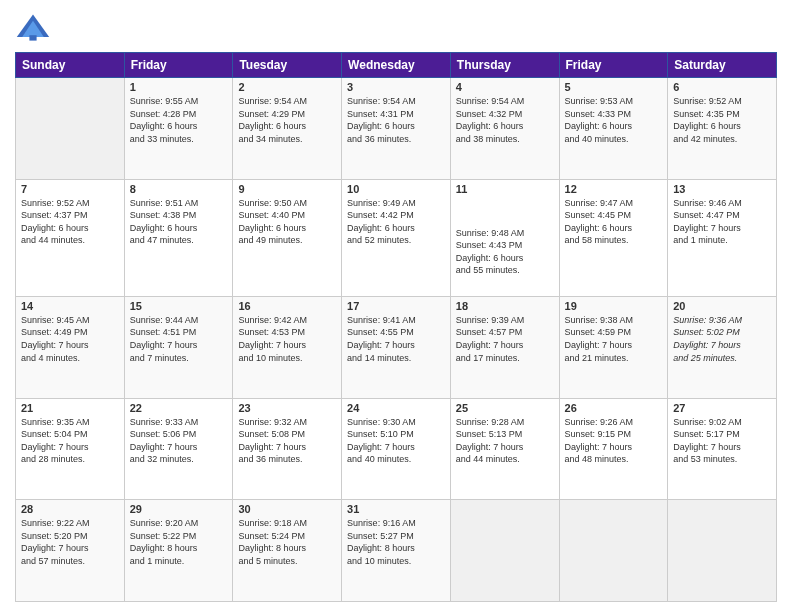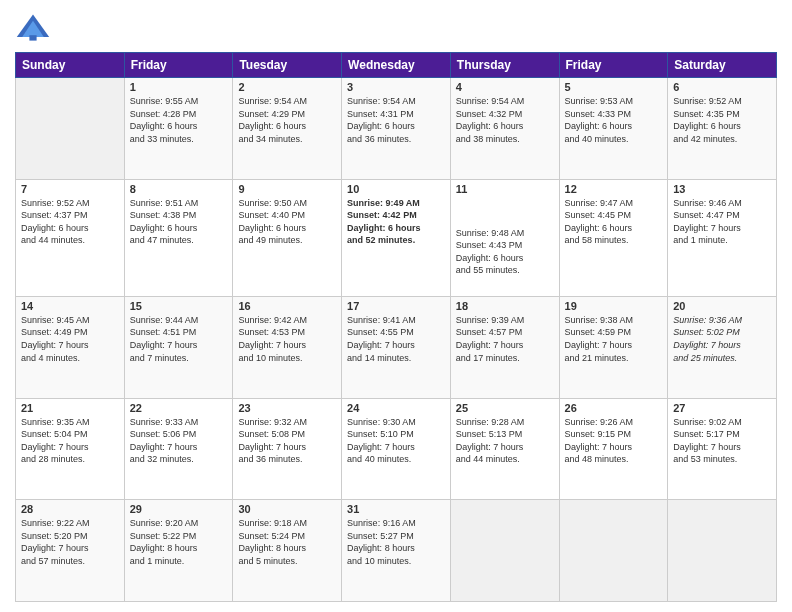--- a/index.html
+++ b/index.html
@@ -198,21 +198,21 @@
           </td>
           <td>
             <span class="day-num">9</span>
             <div class="day-info" style="white-space: pre-line;">Sunrise: 9:50 AM
 Sunset: 4:40 PM
 Daylight: 6 hours
 and 49 minutes.</div>
           </td>
           <td>
             <span class="day-num">10</span>
-            <div class="day-info" style="white-space: pre-line; font-weight: bold;">Sunrise: 9:49 AM
+            <div class="day-info" style="white-space: pre-line;">Sunrise: 9:49 AM
 Sunset: 4:42 PM
 Daylight: 6 hours
 and 52 minutes.</div>
           </td>
           <td>
             <span class="day-num">11</span>
             <div class="day-info" style="white-space: pre-line; margin-top: 32px;">Sunrise: 9:48 AM
 Sunset: 4:43 PM
 Daylight: 6 hours
 and 55 minutes.</div>

